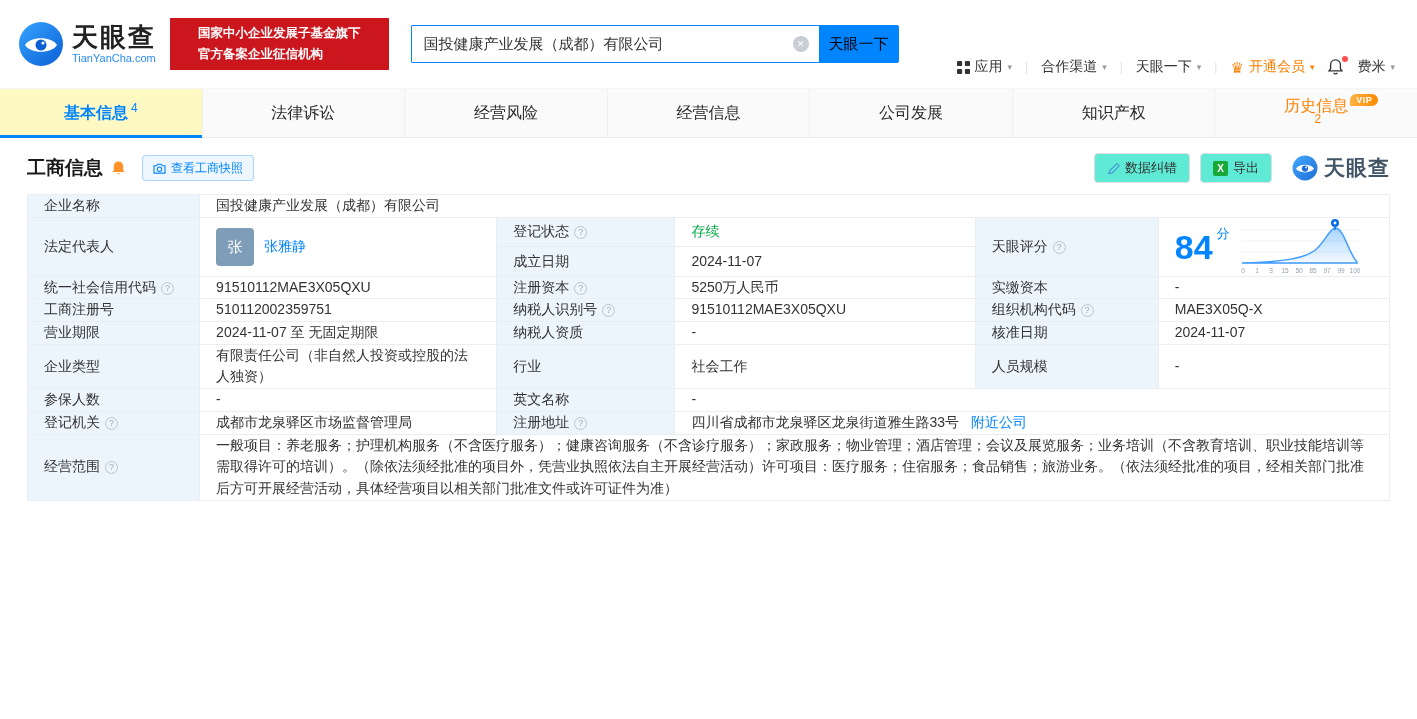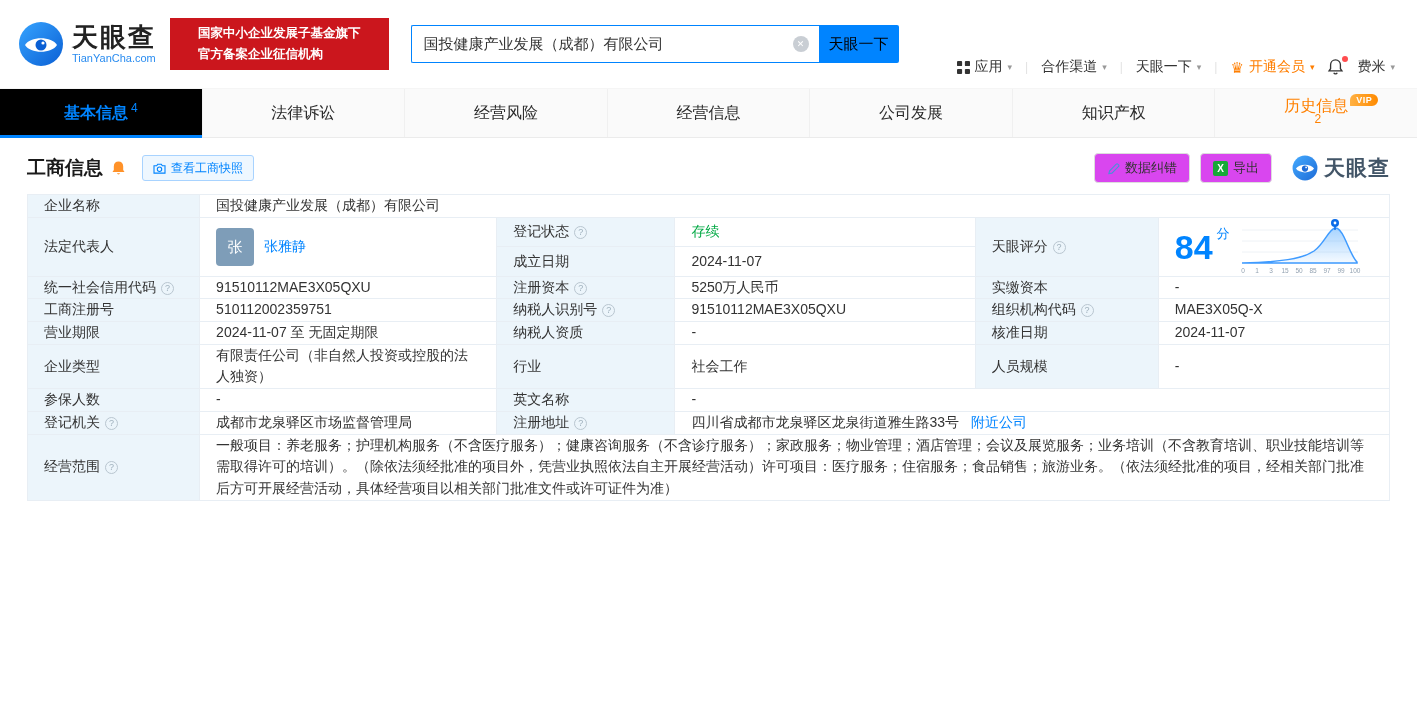--- a/index.html
+++ b/index.html
@@ -33,38 +33,38 @@
   .nav-item.vip .caret{color:#ff7e00;}
   .crown{font-size:15px;line-height:1;}
   .bell-wrap{position:relative;}
   .red-dot{position:absolute;top:-2px;right:-4px;width:6px;height:6px;background:#ff4d4f;border-radius:50%;}
 
   
   .main-tabs{display:flex;height:50px;background:#fafafa;border-bottom:1px solid #ebebeb;border-top:1px solid #f5f5f5;}
   .mtab{flex:1;display:flex;align-items:center;justify-content:center;font-size:16px;color:#2a2a2a;
     cursor:pointer;position:relative;border-right:1px solid #f0f0f0;}
   .mtab:last-child{border-right:none;flex-direction:column;}
-  .mtab.active{background:#000000;color:#0084ff;font-weight:bold;}
+  .mtab.active{background:#fef9c3;color:#0084ff;font-weight:bold;}
   .mtab.active::after{content:"";position:absolute;left:0;right:0;bottom:-1px;height:3px;background:#0084ff;}
   .cnt{font-size:12px;margin-left:3px;transform:translateY(-5px);display:inline-block;font-weight:normal;}
   .cnt.blue{color:#0084ff;}
   .mtab.history{color:#ff8000;}
   .cnt.orange{color:#ff8000;}
   .vip-badge{position:absolute;top:5px;left:calc(50% + 34px);background:linear-gradient(90deg,#ffb143,#ff8a00);
     color:#fff;font-size:9px;font-weight:bold;padding:1px 6px;border-radius:7px 7px 7px 1px;letter-spacing:.5px;}
 
   
   .content{padding:0 27px;}
   .section-header{display:flex;align-items:center;padding:15px 0 11px;}
   .section-title{font-size:19px;font-weight:bold;color:#1a1a1a;}
   .monitor-bell{margin-left:8px;cursor:pointer;display:flex;}
   .snapshot-btn{margin-left:16px;display:flex;align-items:center;gap:5px;height:26px;padding:0 10px;
     background:#eef7ff;border:1px solid #a8d3ff;border-radius:3px;color:#0084ff;font-size:12px;cursor:pointer;font-family:inherit;}
   .header-actions{margin-left:auto;display:flex;align-items:center;gap:10px;}
-  .action-btn{display:flex;align-items:center;gap:5px;height:30px;padding:0 12px;background:#d946ef;
+  .action-btn{display:flex;align-items:center;gap:5px;height:30px;padding:0 12px;background:#5eead4;
     border:1px solid #ddd;border-radius:4px;font-size:13px;color:#333;cursor:pointer;font-family:inherit;}
   .xls-icon{width:15px;height:15px;background:#18a838;color:#fff;font-size:10px;font-weight:bold;
     border-radius:2px;display:flex;align-items:center;justify-content:center;}
   .watermark{display:flex;align-items:center;gap:6px;margin-left:10px;opacity:.92;}
   .watermark-text{font-size:21px;font-weight:bold;color:#33475b;letter-spacing:1px;}
 
   
   .info-table{width:100%;border-collapse:collapse;table-layout:fixed;font-size:14px;}
   .info-table td{border:1px solid #e8eef4;padding:0 16px;line-height:1.55;color:#333;vertical-align:middle;}
   td.lbl{background:#ecf5fb;}

